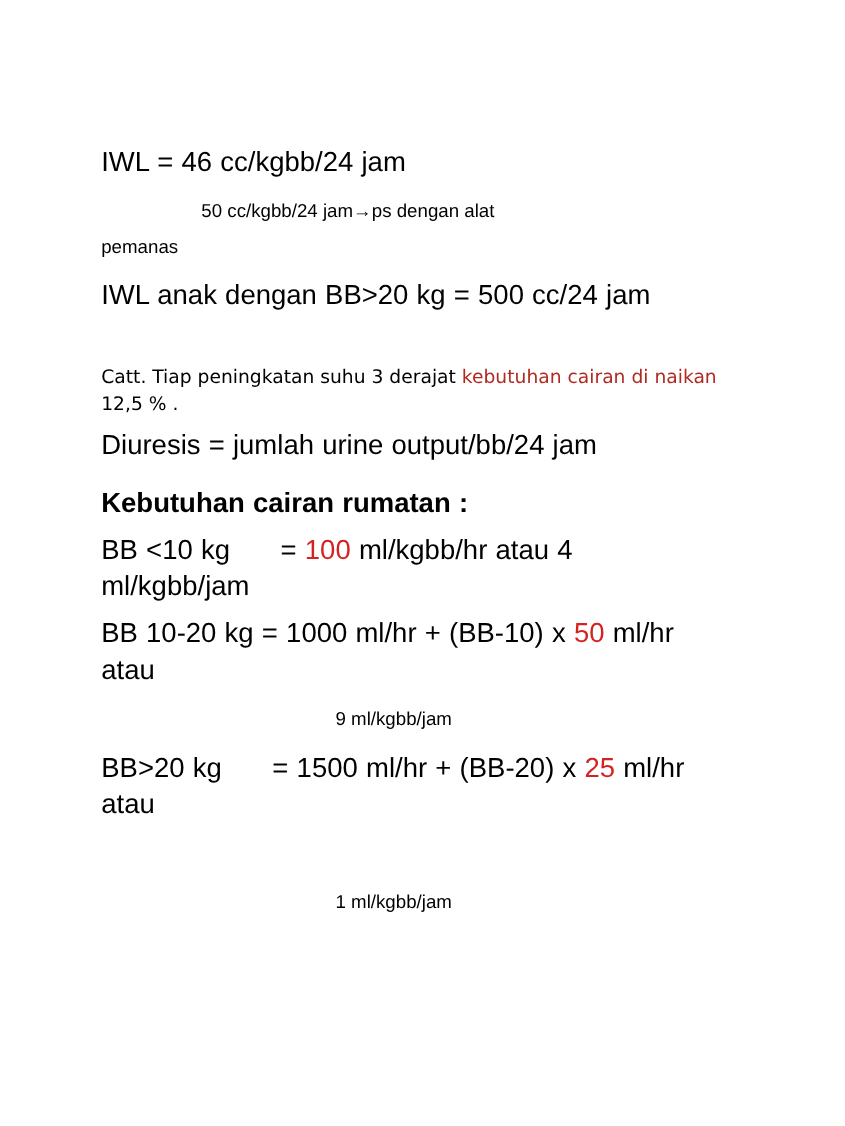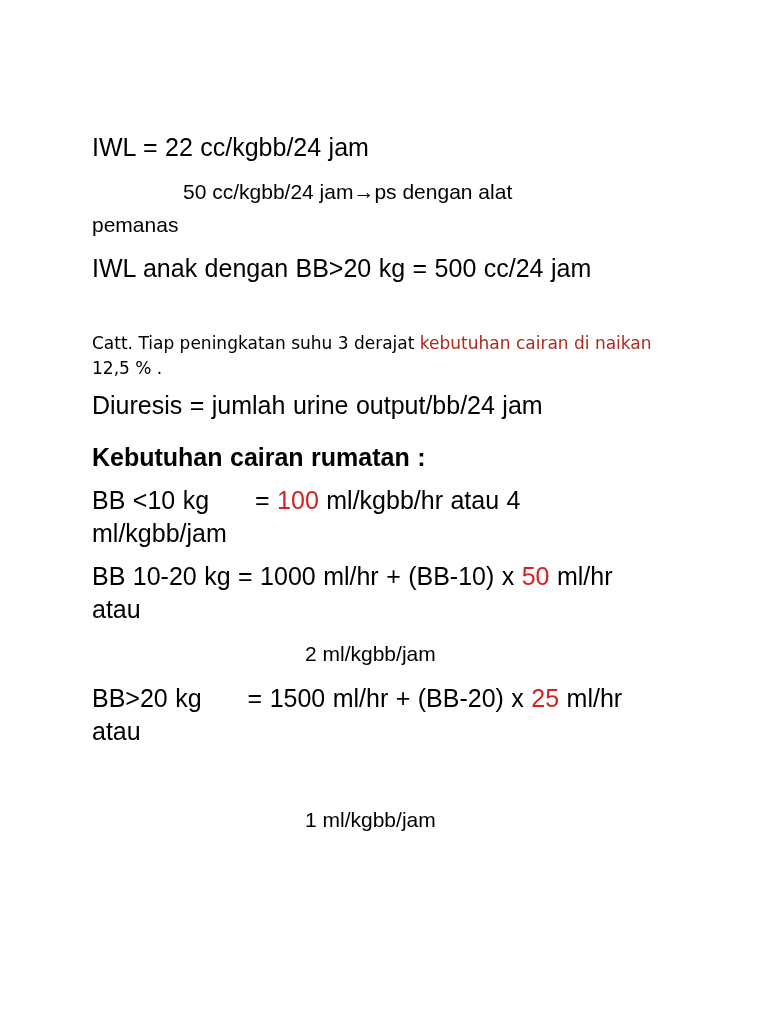--- a/index.html
+++ b/index.html
@@ -48,21 +48,21 @@
     line-height: 33px;
     font-weight: 400;
     color: #000000;
     white-space: pre-wrap;
     word-spacing: 0.5px;
   }
 
   .indent-line {
     position: absolute;
     font-family: "Liberation Sans", sans-serif;
-    font-size: 21px;
+    font-size: 17px;
     line-height: 33px;
     font-weight: 400;
     color: #000000;
     white-space: pre;
   }
 
   
   .note-block {
     position: absolute;
     left: 92px;
@@ -103,37 +103,37 @@
   #line-bb20       { top: 682px; }
   #line-1ml        { top: 787px; left: 305px; margin-top: 16px; }
 </style>
 </head>
 <body>
 
 <div class="page">
 
   <div class="doc-title"></div>
 
-  <div class="body-block" id="line-iwl">IWL = 22 cc/kgbb/24 jam</div>
+  <div class="body-block" id="line-iwl">IWL = 46 cc/kgbb/24 jam</div>
 
   <div class="indent-line" id="line-50cc">50 cc/kgbb/24 jam→ps dengan alat</div>
 
   <div class="indent-line" id="line-pemanas">pemanas</div>
 
   <div class="body-block" id="line-anak">IWL anak dengan BB&gt;20 kg = 500 cc/24 jam</div>
 
   <div class="note-block" id="note"><span>Catt. Tiap peningkatan suhu 3 derajat </span><span class="note-red">kebutuhan cairan di naikan</span><span> 12,5 % .</span></div>
 
   <div class="body-block" id="line-diuresis">Diuresis = jumlah urine output/bb/24 jam</div>
 
   <div class="body-block" id="line-rumatan">Kebutuhan cairan rumatan :</div>
 
   <div class="body-block" id="line-bb10"><span>BB &lt;10 kg</span><span class="gap"></span><span>= </span><span class="num-red">100</span><span> ml/kgbb/hr atau 4 ml/kgbb/jam</span></div>
 
   <div class="body-block" id="line-bb1020"><span>BB 10-20 kg = 1000 ml/hr + (BB-10) x </span><span class="num-red">50</span><span> ml/hr atau</span></div>
 
-  <div class="indent-line" id="line-2ml">2 ml/kgbb/jam</div>
+  <div class="indent-line" id="line-2ml">9 ml/kgbb/jam</div>
 
   <div class="body-block" id="line-bb20"><span>BB&gt;20 kg</span><span class="gap"></span><span>= 1500 ml/hr + (BB-20) x </span><span class="num-red">25</span><span> ml/hr atau</span></div>
 
   <div class="indent-line" id="line-1ml">1 ml/kgbb/jam</div>
 
 </div>
 
 </body></html>

